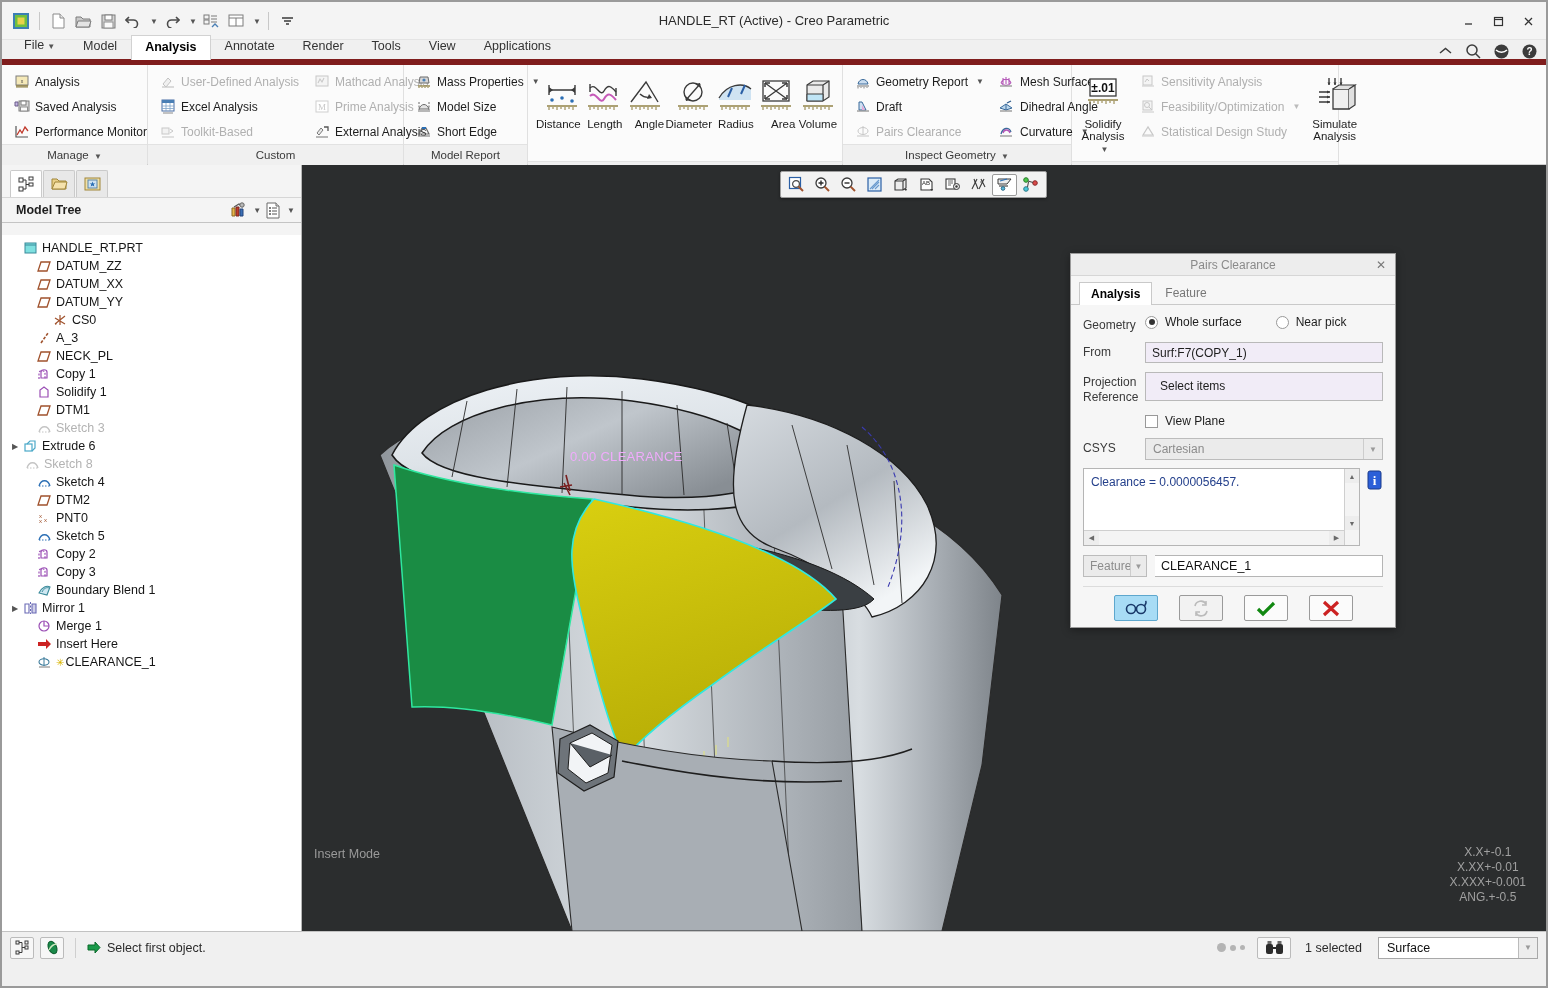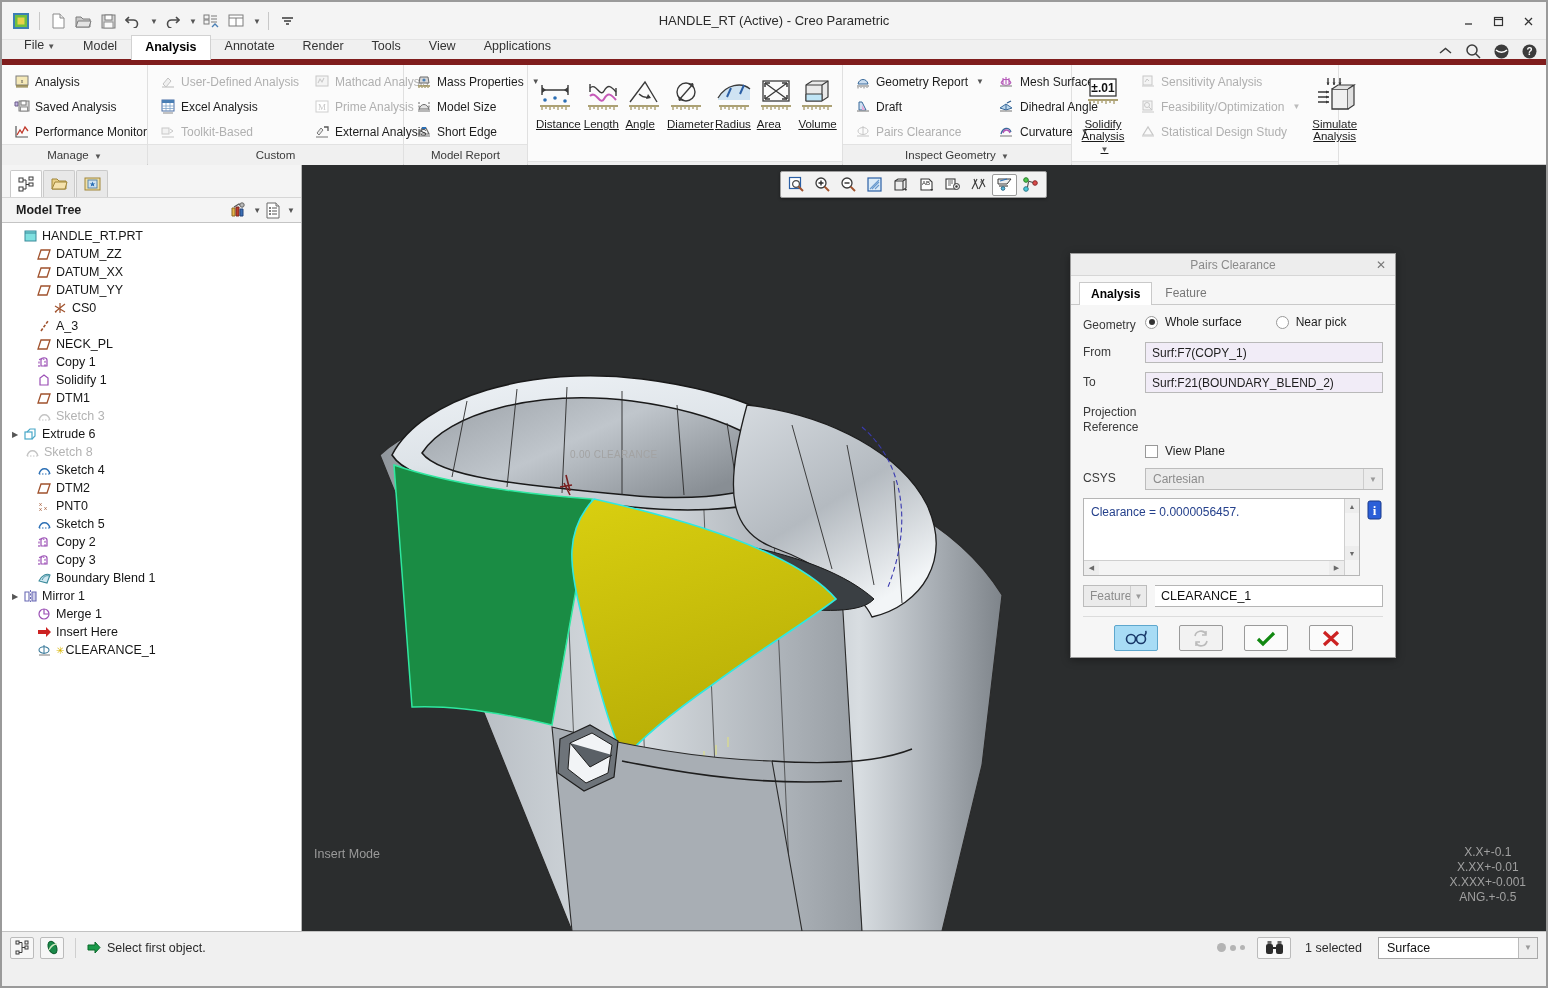--- a/index.html
+++ b/index.html
@@ -54,23 +54,23 @@
   .ritem { display:flex; align-items:center; gap:5px; height:25px; padding:0 6px;
            font-size:12px; color:#1d1d1d; cursor:pointer; white-space:nowrap;
            border:1px solid transparent; border-radius:2px; }
   .ritem.dis { color:#b0b0b0; cursor:default; }
   .ritem .ic { width:17px; height:17px; flex:none; display:flex;
                align-items:center; justify-content:center; }
   .caret { font-size:8px; color:#555; margin-left:3px; }
   .ritem.dis .caret { color:#bbb; }
 
   
-  .bigbtn { width:47px; display:flex; flex-direction:column; align-items:flex-start;
+  .bigbtn { width:47px; display:flex; flex-direction:column; align-items:flex-end;
             padding-top:3px; cursor:pointer; border:1px solid transparent;
-            border-radius:2px; height:92px;text-decoration:underline; }
+            border-radius:2px; height:92px; }
   .bigbtn .bic { height:44px; display:flex; align-items:center;
                  justify-content:center; }
   .bigbtn .blab { font-size:11.5px; text-align:center; line-height:12px;
                   color:#1d1d1d; margin-top:1px; }
   .bigbtn.wide { width:60px; }
 
   
   .main { display:flex; height:766px; }
   .navpane { width:300px; background:#f4f4f4; border-right:1px solid #b6b6b6;
              display:flex; flex-direction:column; }
@@ -79,21 +79,21 @@
   .nav-tab { width:32px; height:27px; display:flex; align-items:center;
              justify-content:center; border:1px solid #cacaca; border-bottom:none;
              background:#e8e8e8; cursor:pointer; border-radius:2px 2px 0 0; }
   .nav-tab.active { background:#fff; }
   .mt-header { height:26px; display:flex; align-items:center; padding:0 4px 0 14px;
                background:#f4f4f4; border-top:1px solid #d6d6d6;
                border-bottom:1px solid #c4c4c4; }
   .mt-title { font-size:12.5px; font-weight:bold; color:#1d1d1d; flex:1; }
   .mt-tool { display:flex; align-items:center; gap:2px; cursor:pointer;
              padding:2px; }
-  .tree { flex:1; background:#fff; overflow:hidden; padding-top:4px; font-size:12.5px; }
+  .tree { flex:1; background:#fff; overflow:hidden; padding-top:4px; font-size:12.5px;margin-top:12px; }
   .tnode { display:flex; align-items:center; height:18px; cursor:pointer;
            white-space:nowrap; }
   .tnode.dimmed span.tlab { color:#b3b3b3; }
   .texp { width:14px; display:flex; align-items:center; justify-content:center;
           font-size:8px; color:#555; }
   .tic { width:17px; height:16px; flex:none; display:flex; align-items:center;
          justify-content:center; margin-right:3px; }
   .tlab { color:#161616; }
 
   
@@ -103,21 +103,21 @@
               align-items:center; padding:0 3px; gap:1px; border-radius:2px;
               box-shadow:0 1px 3px rgba(0,0,0,.4); }
   .gbtn { width:25px; height:22px; display:flex; align-items:center;
           justify-content:center; cursor:pointer; border:1px solid transparent;
           border-radius:2px; position:relative; }
   .gbtn.active { background:#fff; border-color:#9a9a9a; }
   .insert-mode { position:absolute; left:12px; top:682px; font-size:12.5px;
                  color:#9a9a9a; }
   .tolblock { position:absolute; right:20px; bottom:26px; text-align:center;
               font-size:12px; color:#a0a0a0; line-height:15px; }
-  .clr-annot { position:absolute; font-size:10px; color:#a3a3a3;
+  .clr-annot { position:absolute; font-size:13px; color:#f0abfc;
                white-space:nowrap; letter-spacing:.3px; }
 
   
   .dialog { position:absolute; left:1068px; top:268px; width:326px; height:186px;
             background:#f6f6f6; border:1px solid #9b9b9b;
             box-shadow:0 2px 8px rgba(0,0,0,.35); }
   .dlg-title { height:22px; background:#ededed; border-bottom:1px solid #d6d6d6;
                display:flex; align-items:center; justify-content:center;
                position:relative; }
   .dlg-title-text { font-size:12px; color:#8a8a8a; }
@@ -1230,30 +1230,27 @@
               <span class="radio"></span>
               <span class="radio-lab">Near pick</span>
             </div>
           </div>
 
           <div class="frow">
             <div class="flab">From</div>
             <div class="selfield">Surf:F7(COPY_1)</div>
           </div>
 
-          <div class="frow">
-            <div class="flab">To</div>
-            <div class="selfield">Surf:F21(BOUNDARY_BLEND_2)</div>
-          </div>
 
           <div class="frow">
             <div class="flab">
               <span>Projection</span><br>
               <span>Reference</span>
             </div>
+            <div class="selfield tall">Select items</div>
           </div>
 
           <div class="cbrow">
             <span class="cbox"></span>
             <span class="radio-lab">View Plane</span>
           </div>
 
           <div class="frow" style="margin-bottom:4px">
             <div class="flab">CSYS</div>
             <div class="combo">

